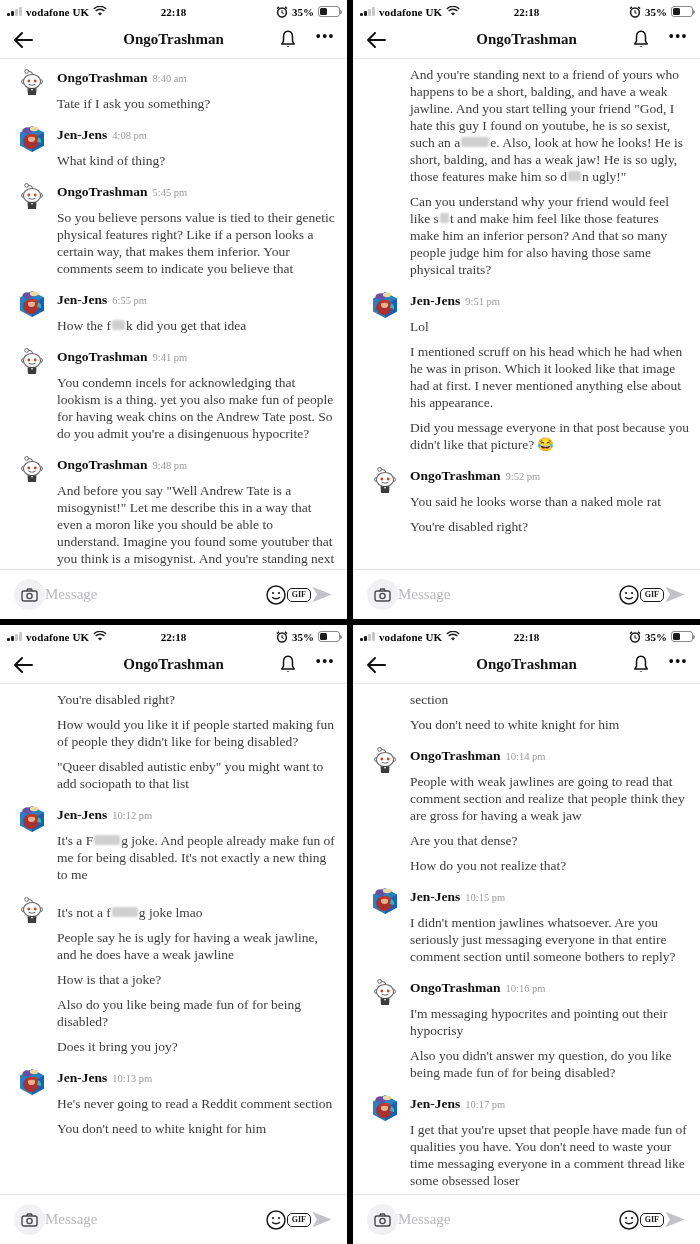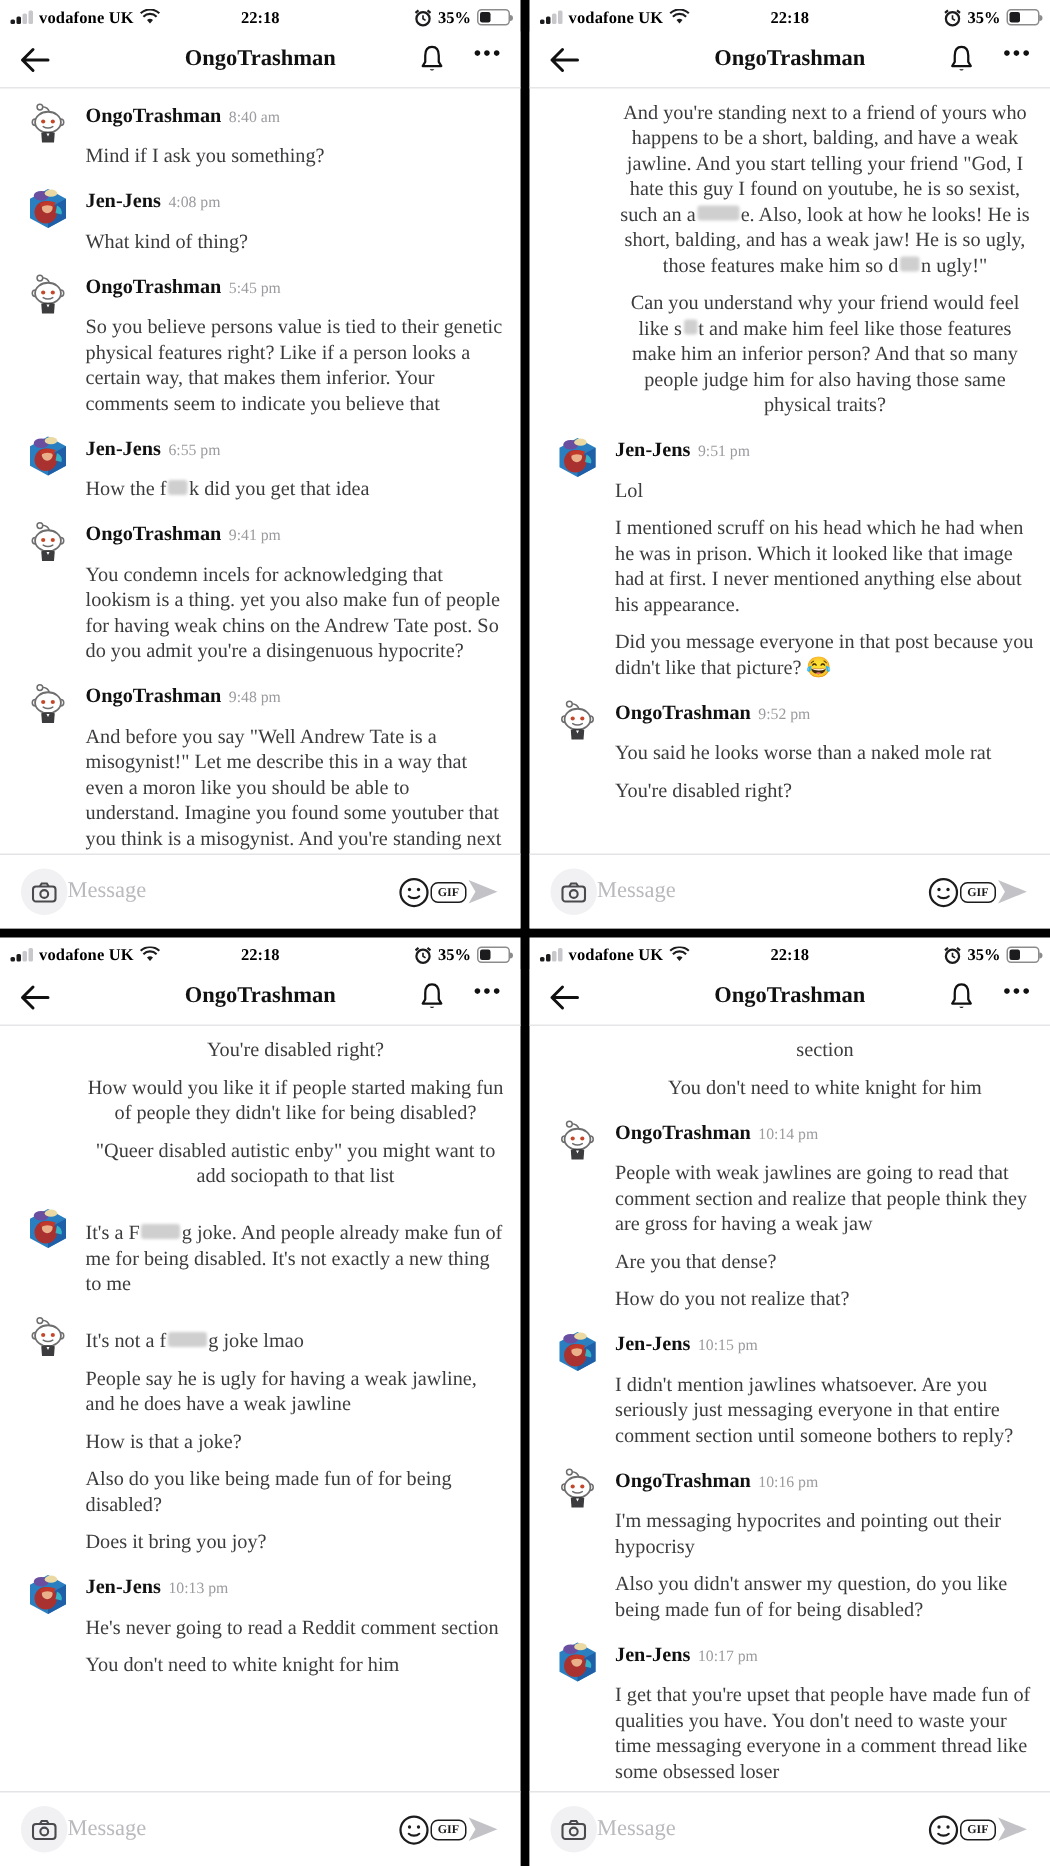--- a/index.html
+++ b/index.html
@@ -31,21 +31,21 @@
   .chatheader { height:38px; flex:0 0 38px; display:flex; align-items:center; padding:0 12px; border-bottom:1px solid #e6e6e8; position:relative; background:#fff; }
   .back { width:34px; display:flex; align-items:center; cursor:pointer; }
   .chat-title { position:absolute; left:50%; transform:translateX(-50%); font-size:15px; font-weight:700; color:#111; }
   .hdr-right { margin-left:auto; display:flex; align-items:center; gap:18px; }
   .dots { font-size:14px; letter-spacing:1.5px; color:#111; font-weight:700; line-height:1; padding-bottom:6px; }
 
   
   .messages { flex:1 1 auto; overflow:hidden; padding:7px 10px 0 18px; }
   .group { display:flex; margin-top:13px; }
   .group:first-child { margin-top:2px; }
-  .group.continuation { margin-top:0;text-align:center; }
+  .group.continuation { margin-top:0; }
   .avatar { flex:0 0 28px; width:28px; height:28px; margin-right:11px; }
   .group.continuation .avatar { visibility:hidden; height:0; }
   .content { flex:1 1 auto; min-width:0; }
   .meta { line-height:17px; white-space:nowrap; }
   .username { font-size:13.5px; font-weight:700; color:#111; }
   .timestamp { font-size:10.5px; color:#9b9b9f; margin-left:5px; }
   .para { font-size:13.5px; line-height:17px; color:#3c3c3e; margin-top:8px; }
   .group.continuation .para:first-child { margin-top:0; }
   .censor { display:inline-block; height:10px; border-radius:2px; background:#cfcfcf; filter:blur(1.2px); vertical-align:baseline; margin:0 1px; }
 
@@ -121,21 +121,21 @@
     <path d="M10.8 16.4 Q14 18.4 17.2 16.4" stroke="#6e6e6e" stroke-width="1" fill="none" stroke-linecap="round"></path>
     <path d="M9.5 20.5 Q14 19.3 18.5 20.5 L18 27 L10 27 Z" fill="#3c3c3e"></path>
     <path d="M13 21 L14 23 L15 21 Z" fill="#fff"></path>
   </svg>
 </span>
     <div class="content">
       <div class="meta">
         <span class="username">OngoTrashman</span><span class="timestamp">8:40 am</span>
       </div>
       <div class="paras">
-              <div class="para">Mind if I ask you something?</div>
+              <div class="para">Tate if I ask you something?</div>
             </div>
     </div>
   </div>
 
   <div class="group">
     <span class="avatar">
   <svg width="28" height="28" viewBox="0 0 28 28">
     <path d="M14 1 L26 7.5 V20.5 L14 27 L2 20.5 V7.5 Z" fill="#2a7fc0"></path>
     <path d="M14 14 L26 7.5 V20.5 L14 27 Z" fill="#1f5fa8"></path>
     <circle cx="12.5" cy="16.5" r="7.5" fill="#a93230"></circle>
@@ -481,20 +481,23 @@
     <path d="M14 14 L26 7.5 V20.5 L14 27 Z" fill="#1f5fa8"></path>
     <circle cx="12.5" cy="16.5" r="7.5" fill="#a93230"></circle>
     <circle cx="13.5" cy="13.5" r="3.6" fill="#e9b089"></circle>
     <path d="M8.5 11 Q13 7.5 19 10 L18 13 Q13.5 10.5 9.5 13 Z" fill="#c0392b"></path>
     <ellipse cx="9.5" cy="5.5" rx="5" ry="3.2" fill="#6a4fa0"></ellipse>
     <ellipse cx="16" cy="3.8" rx="4.2" ry="2.4" fill="#ead9a2"></ellipse>
     <path d="M20 12 Q24 14 23 18 L19 17 Z" fill="#35b2c6"></path>
   </svg>
 </span>
     <div class="content">
+      <div class="meta">
+        <span class="username">Jen-Jens</span><span class="timestamp">10:12 pm</span>
+      </div>
       <div class="paras">
               <div class="para">It's a F<span class="censor" style="width: 26px;"></span>g joke. And people already make fun of me for being disabled. It's not exactly a new thing to me</div>
             </div>
     </div>
   </div>
 
   <div class="group">
     <span class="avatar">
   <svg width="28" height="28" viewBox="0 0 28 28">
     <path d="M15 7 Q14 3 9.5 3.2" stroke="#6e6e6e" stroke-width="1.1" fill="none"></path>

